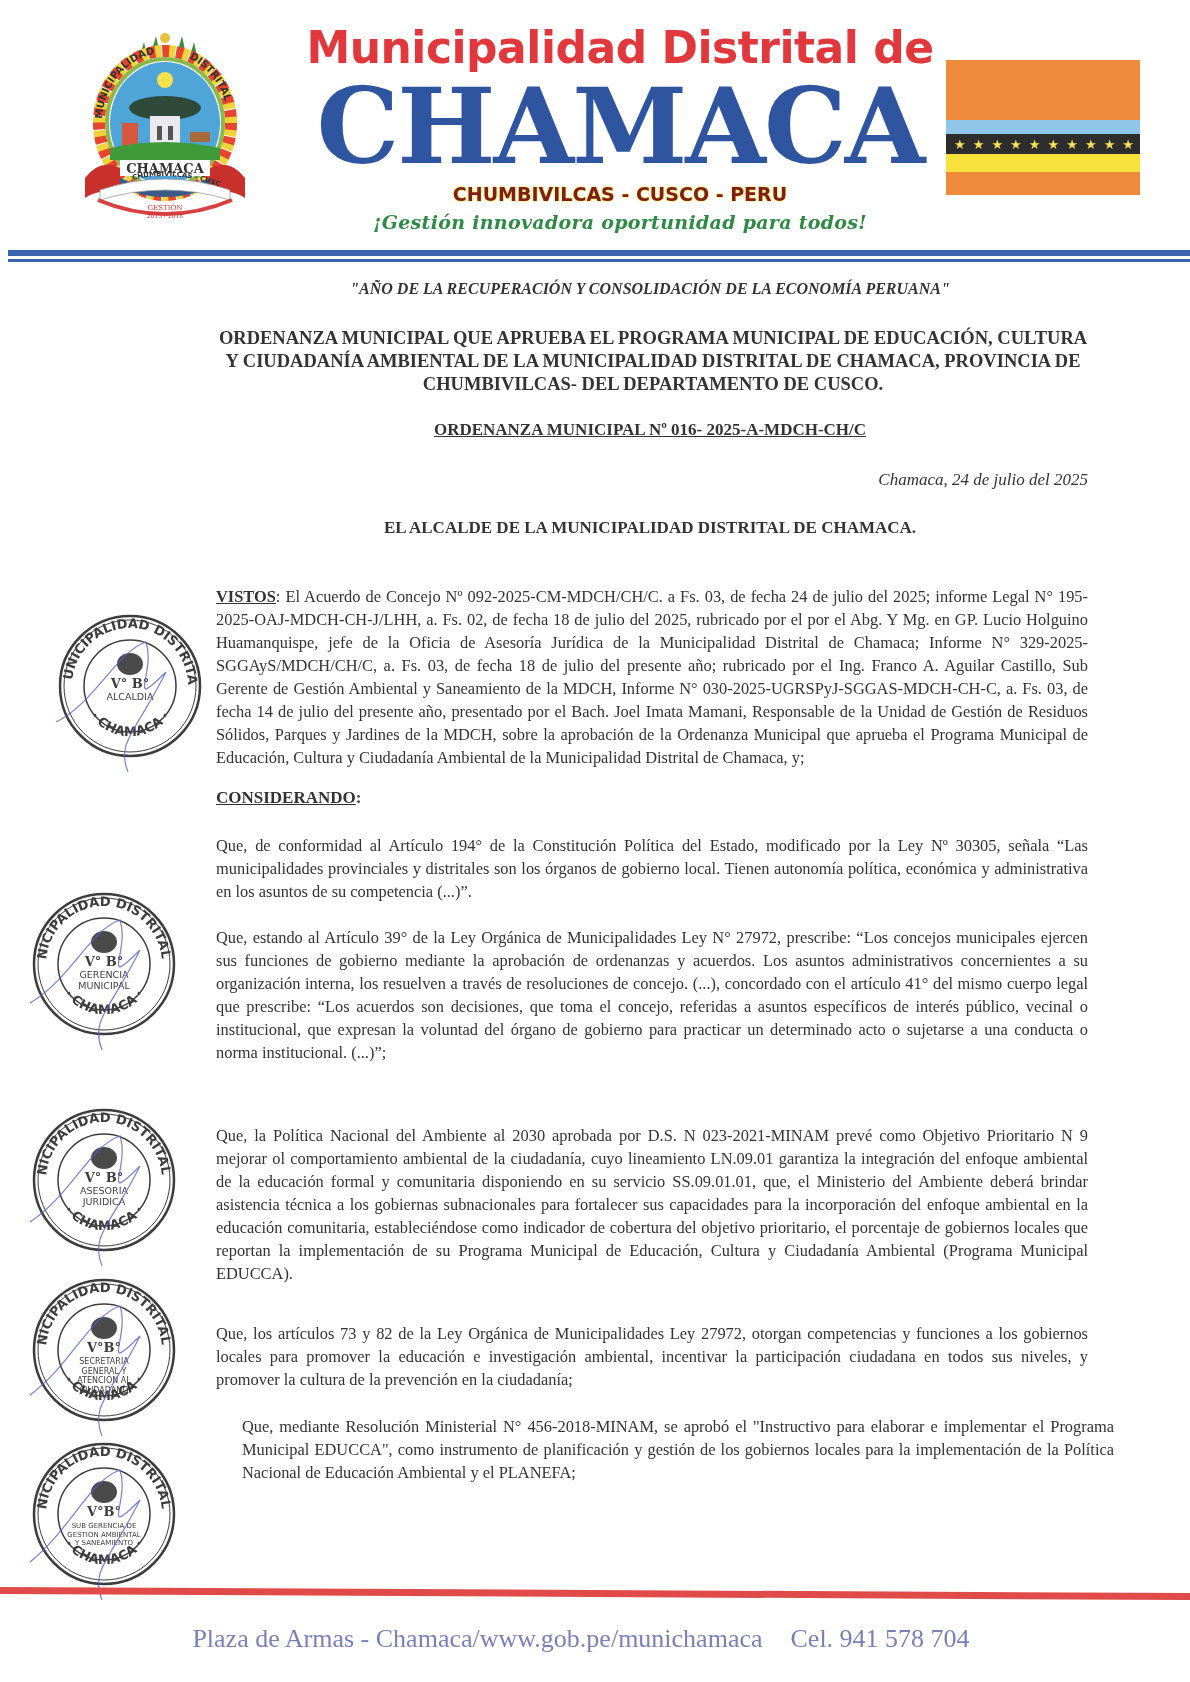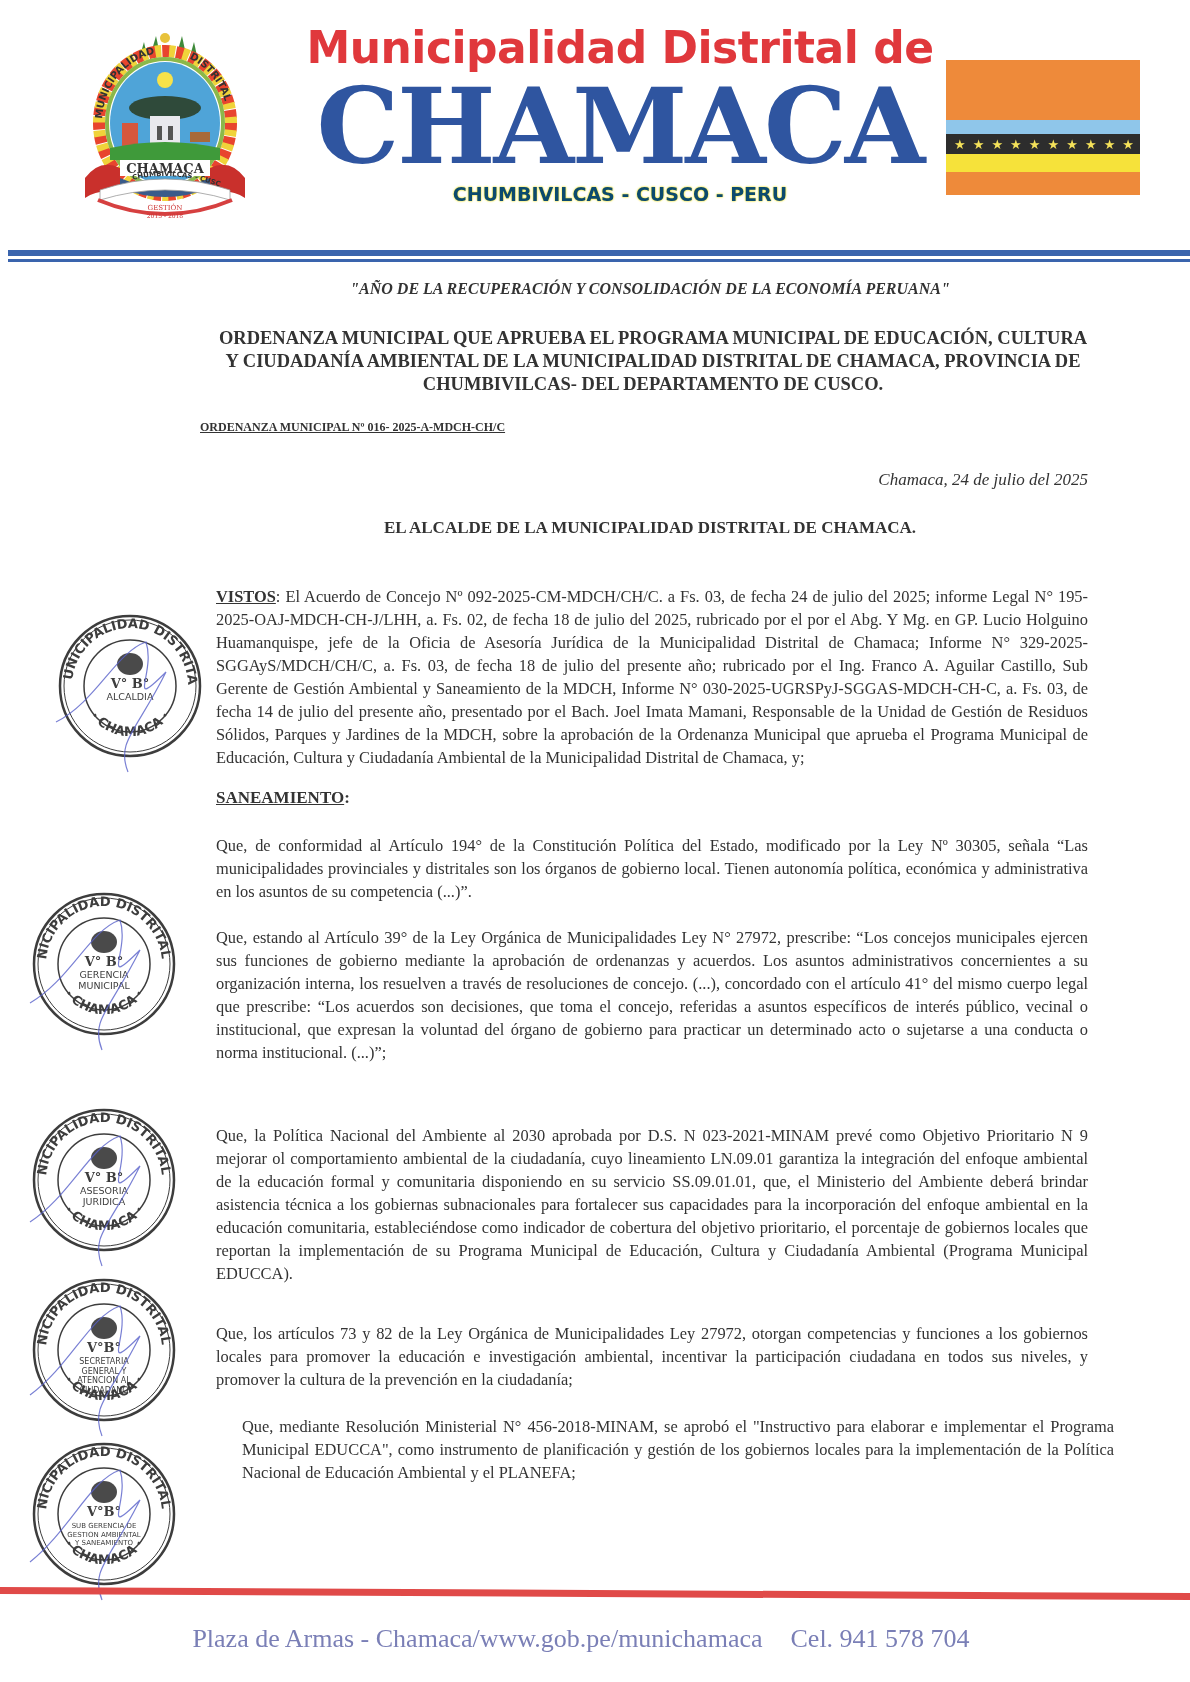--- a/index.html
+++ b/index.html
@@ -17,21 +17,21 @@
     }
     .title-line2 {
       position: absolute; left: 300px; top: 72px; width: 640px; text-align: center;
       font-family: "DejaVu Serif", "Liberation Serif", serif; font-weight: bold;
       font-size: 104px; line-height: 110px; color: #2f55a0; letter-spacing: -2px;
       transform: scaleY(1.0);
     }
     .subtitle {
       position: absolute; left: 300px; top: 183px; width: 640px; text-align: center;
       font-family: "DejaVu Sans", "Liberation Sans", sans-serif; font-weight: bold;
-      font-size: 19px; color: #0c4a6e;
+      font-size: 19px; color: #7f1d1d;
       text-shadow: 0 0 2px #f5e63a, 0 0 2px #f5e63a;
     }
     .slogan {
       position: absolute; left: 300px; top: 211px; width: 640px; text-align: center;
       font-family: "DejaVu Serif", "Liberation Serif", serif; font-style: italic; font-weight: bold;
       font-size: 19px; color: #2e8a45; letter-spacing: 0.3px;
     }
     .flag { position: absolute; left: 946px; top: 60px; width: 194px; height: 135px; }
     .flag .band { position: absolute; left: 0; width: 100%; }
     .flag .star-row {
@@ -46,22 +46,22 @@
       position: absolute; left: 200px; top: 280px; width: 900px; text-align: center;
       font-family: "Liberation Serif", serif; font-style: italic; font-weight: bold;
       font-size: 16px; color: #333;
     }
     .doc-title {
       position: absolute; left: 208px; top: 327px; width: 890px; text-align: center;
       font-family: "Liberation Serif", serif; font-weight: bold; font-size: 18.5px; line-height: 23px;
       color: #333;
     }
     .ordinance-no {
-      position: absolute; left: 200px; top: 420px; width: 900px; text-align: left;
-      font-family: "Liberation Serif", serif; font-weight: bold; font-size: 12px; color: #333;
+      position: absolute; left: 200px; top: 420px; width: 900px; text-align: center;
+      font-family: "Liberation Serif", serif; font-weight: bold; font-size: 17px; color: #333;
       text-decoration: underline;
     }
     .date-line {
       position: absolute; left: 600px; top: 470px; width: 488px; text-align: right;
       font-family: "Liberation Serif", serif; font-style: italic; font-size: 17px; color: #333;
     }
     .mayor-line {
       position: absolute; left: 200px; top: 518px; width: 900px; text-align: center;
       font-family: "Liberation Serif", serif; font-weight: bold; font-size: 17px; color: #333;
     }
@@ -140,20 +140,21 @@
       </text>
       <path d="M18 172 Q85 200 152 172" fill="none" stroke="#d64040" stroke-width="4"></path>
       <text x="85" y="182" text-anchor="middle" font-family="DejaVu Serif, serif" font-size="7" fill="#c33">GESTIÓN</text>
       <text x="85" y="190" text-anchor="middle" font-family="DejaVu Serif, serif" font-size="6" fill="#c33">2015 - 2018</text>
     </svg>
   </div>
 
   <div class="title-line1">Municipalidad Distrital de</div>
   <div class="title-line2">CHAMACA</div>
   <div class="subtitle">CHUMBIVILCAS - CUSCO - PERU</div>
+  <div class="slogan">¡Gestión innovadora oportunidad para todos!</div>
 
   <div class="flag">
     <div class="band" style="top:0;height:60px;background:#ee8a3a;"></div>
     <div class="band" style="top:60px;height:14px;background:#8fc6ea;"></div>
     <div class="band" style="top:74px;height:20px;background:#2d2d2d;">
       <div class="star-row" id="flag-stars">
           <span>★</span>
           <span>★</span>
           <span>★</span>
           <span>★</span>
@@ -183,21 +184,21 @@
 
 <div class="ordinance-no">ORDENANZA MUNICIPAL Nº 016- 2025-A-MDCH-CH/C</div>
 <div class="date-line">Chamaca, 24 de julio del 2025</div>
 <div class="mayor-line">EL ALCALDE DE LA MUNICIPALIDAD DISTRITAL DE CHAMACA.</div>
 
 <div class="para" style="top:557px;margin-top:28px;">
   <span class="lead">VISTOS</span><span>: El Acuerdo de Concejo Nº 092-2025-CM-MDCH/CH/C. a Fs. 03, de fecha 24 de julio del 2025; informe Legal N° 195-2025-OAJ-MDCH-CH-J/LHH, a. Fs. 02, de fecha 18 de julio del 2025, rubricado por el por el Abg. Y Mg. en GP. Lucio Holguino Huamanquispe, jefe de la Oficia de Asesoría Jurídica de la Municipalidad Distrital de Chamaca; Informe N° 329-2025-SGGAyS/MDCH/CH/C, a. Fs. 03, de fecha 18 de julio del presente año; rubricado por el Ing. Franco A. Aguilar Castillo, Sub Gerente de Gestión Ambiental y Saneamiento de la MDCH, Informe N° 030-2025-UGRSPyJ-SGGAS-MDCH-CH-C, a. Fs. 03, de fecha 14 de julio del presente año, presentado por el Bach. Joel Imata Mamani, Responsable de la Unidad de Gestión de Residuos Sólidos, Parques y Jardines de la MDCH, sobre la aprobación de la Ordenanza Municipal que aprueba el Programa Municipal de Educación, Cultura y Ciudadanía Ambiental de la Municipalidad Distrital de Chamaca, y;</span>
 </div>
 
 <div class="section-head" style="top:788px;">
-  <span class="u">SANEAMIENTO</span><span>:</span>
+  <span class="u">CONSIDERANDO</span><span>:</span>
 </div>
 
 <div class="para" style="top:834px;">Que, de conformidad al Artículo 194° de la Constitución Política del Estado, modificado por la Ley Nº 30305, señala “Las municipalidades provinciales y distritales son los órganos de gobierno local. Tienen autonomía política, económica y administrativa en los asuntos de su competencia (...)”.</div>
 <div class="para" style="top:926px;">Que, estando al Artículo 39° de la Ley Orgánica de Municipalidades Ley N° 27972, prescribe:  “Los concejos municipales ejercen sus funciones de gobierno mediante la aprobación de ordenanzas y acuerdos. Los asuntos administrativos concernientes a su organización interna, los resuelven a través de resoluciones de concejo. (...), concordado con el artículo 41° del mismo cuerpo legal que prescribe: “Los acuerdos son decisiones, que toma el concejo, referidas a asuntos específicos de interés público, vecinal o institucional, que expresan la voluntad del órgano de gobierno para practicar un determinado acto o sujetarse a una conducta o norma institucional. (...)”;</div>
 <div class="para" style="top:1124px;">Que, la Política Nacional del Ambiente al 2030 aprobada por D.S. N 023-2021-MINAM prevé como Objetivo Prioritario N 9 mejorar ol comportamiento ambiental de la ciudadanía, cuyo lineamiento LN.09.01 garantiza la integración del enfoque ambiental de la educación formal y comunitaria disponiendo en su servicio SS.09.01.01, que, el Ministerio del Ambiente deberá brindar asistencia técnica a los gobiernas subnacionales para fortalecer sus capacidades para la incorporación del enfoque ambiental en la educación comunitaria, estableciéndose como indicador de cobertura del objetivo prioritario, el porcentaje de gobiernos locales que reportan la implementación de su Programa Municipal de Educación, Cultura y Ciudadanía Ambiental (Programa Municipal EDUCCA).</div>
 <div class="para" style="top:1322px;"> Que, los artículos 73 y 82 de la Ley Orgánica de Municipalidades Ley 27972, otorgan competencias y funciones a los gobiernos locales para promover la educación e investigación ambiental, incentivar la participación ciudadana en todos sus niveles, y promover la cultura de la prevención en la ciudadanía;</div>
 <div class="para" style="top:1415px;margin-left:26px;">Que, mediante Resolución Ministerial N° 456-2018-MINAM, se aprobó el "Instructivo para elaborar e implementar el Programa Municipal EDUCCA", como instrumento de planificación y gestión de los gobiernos locales para la implementación de la Política Nacional de Educación Ambiental y el PLANEFA;</div>
 
 <div class="stamp" style="left:56px;top:612px;">
   <svg viewBox="0 0 148 148" class="stamp-svg">

